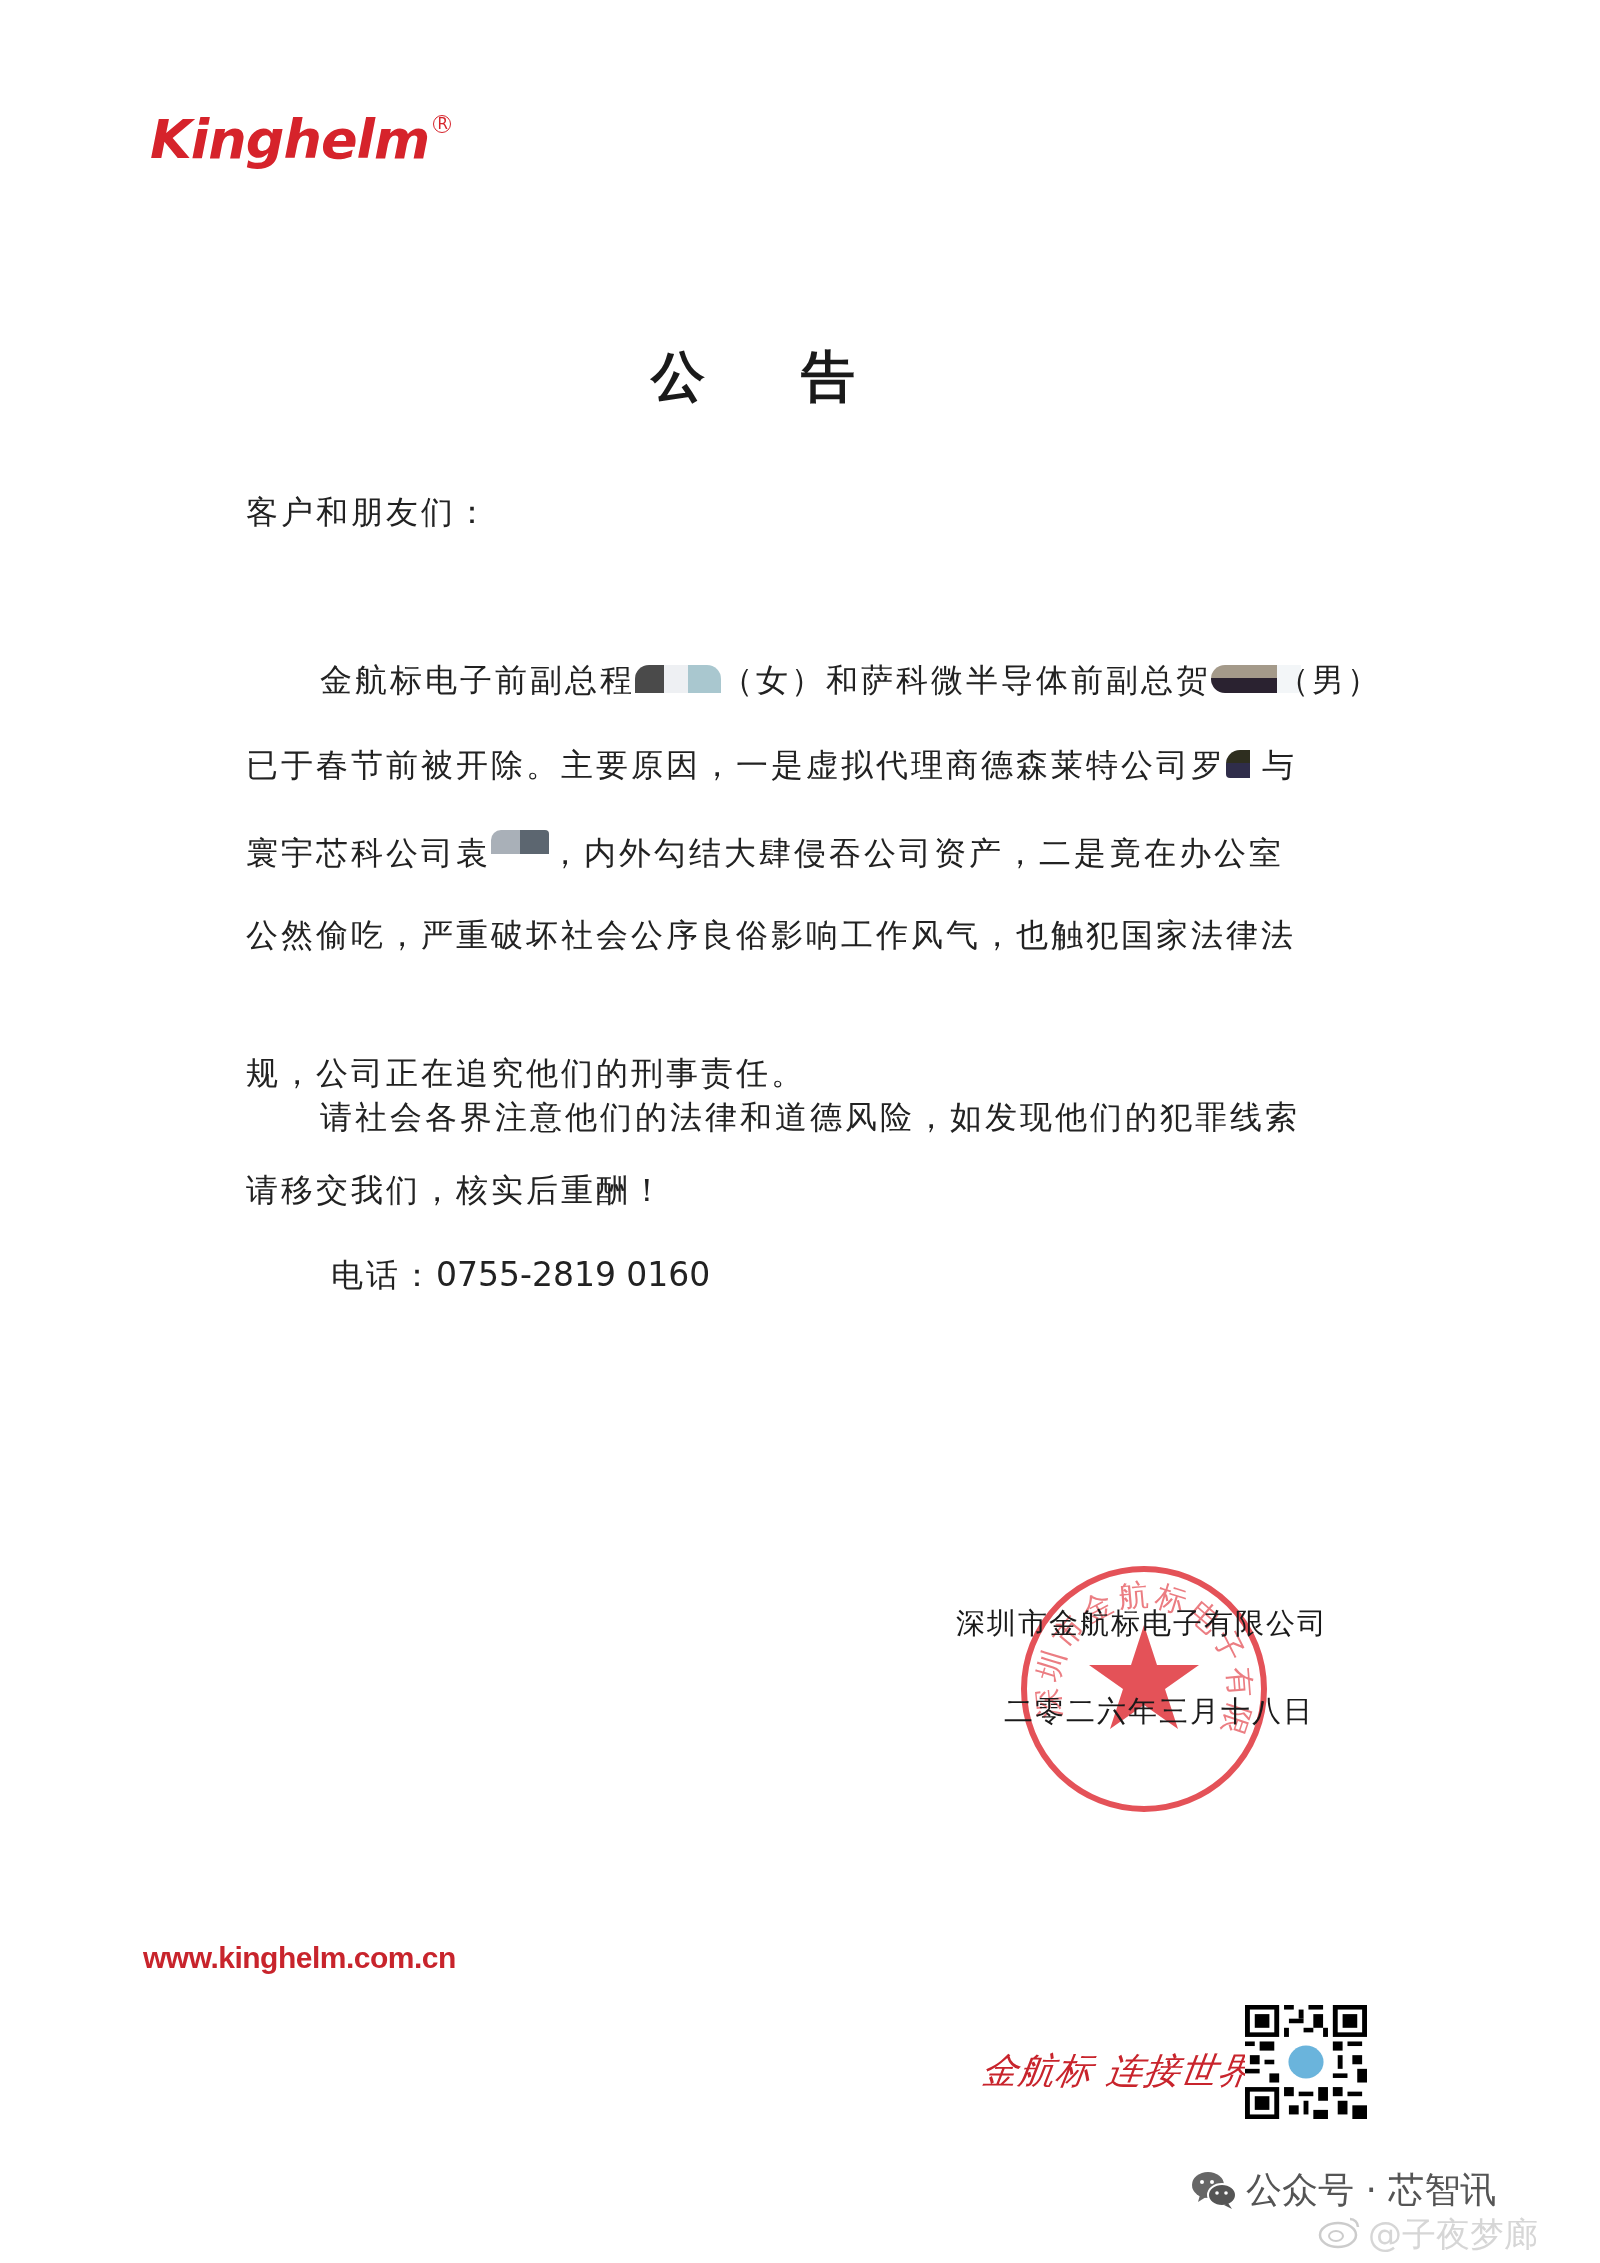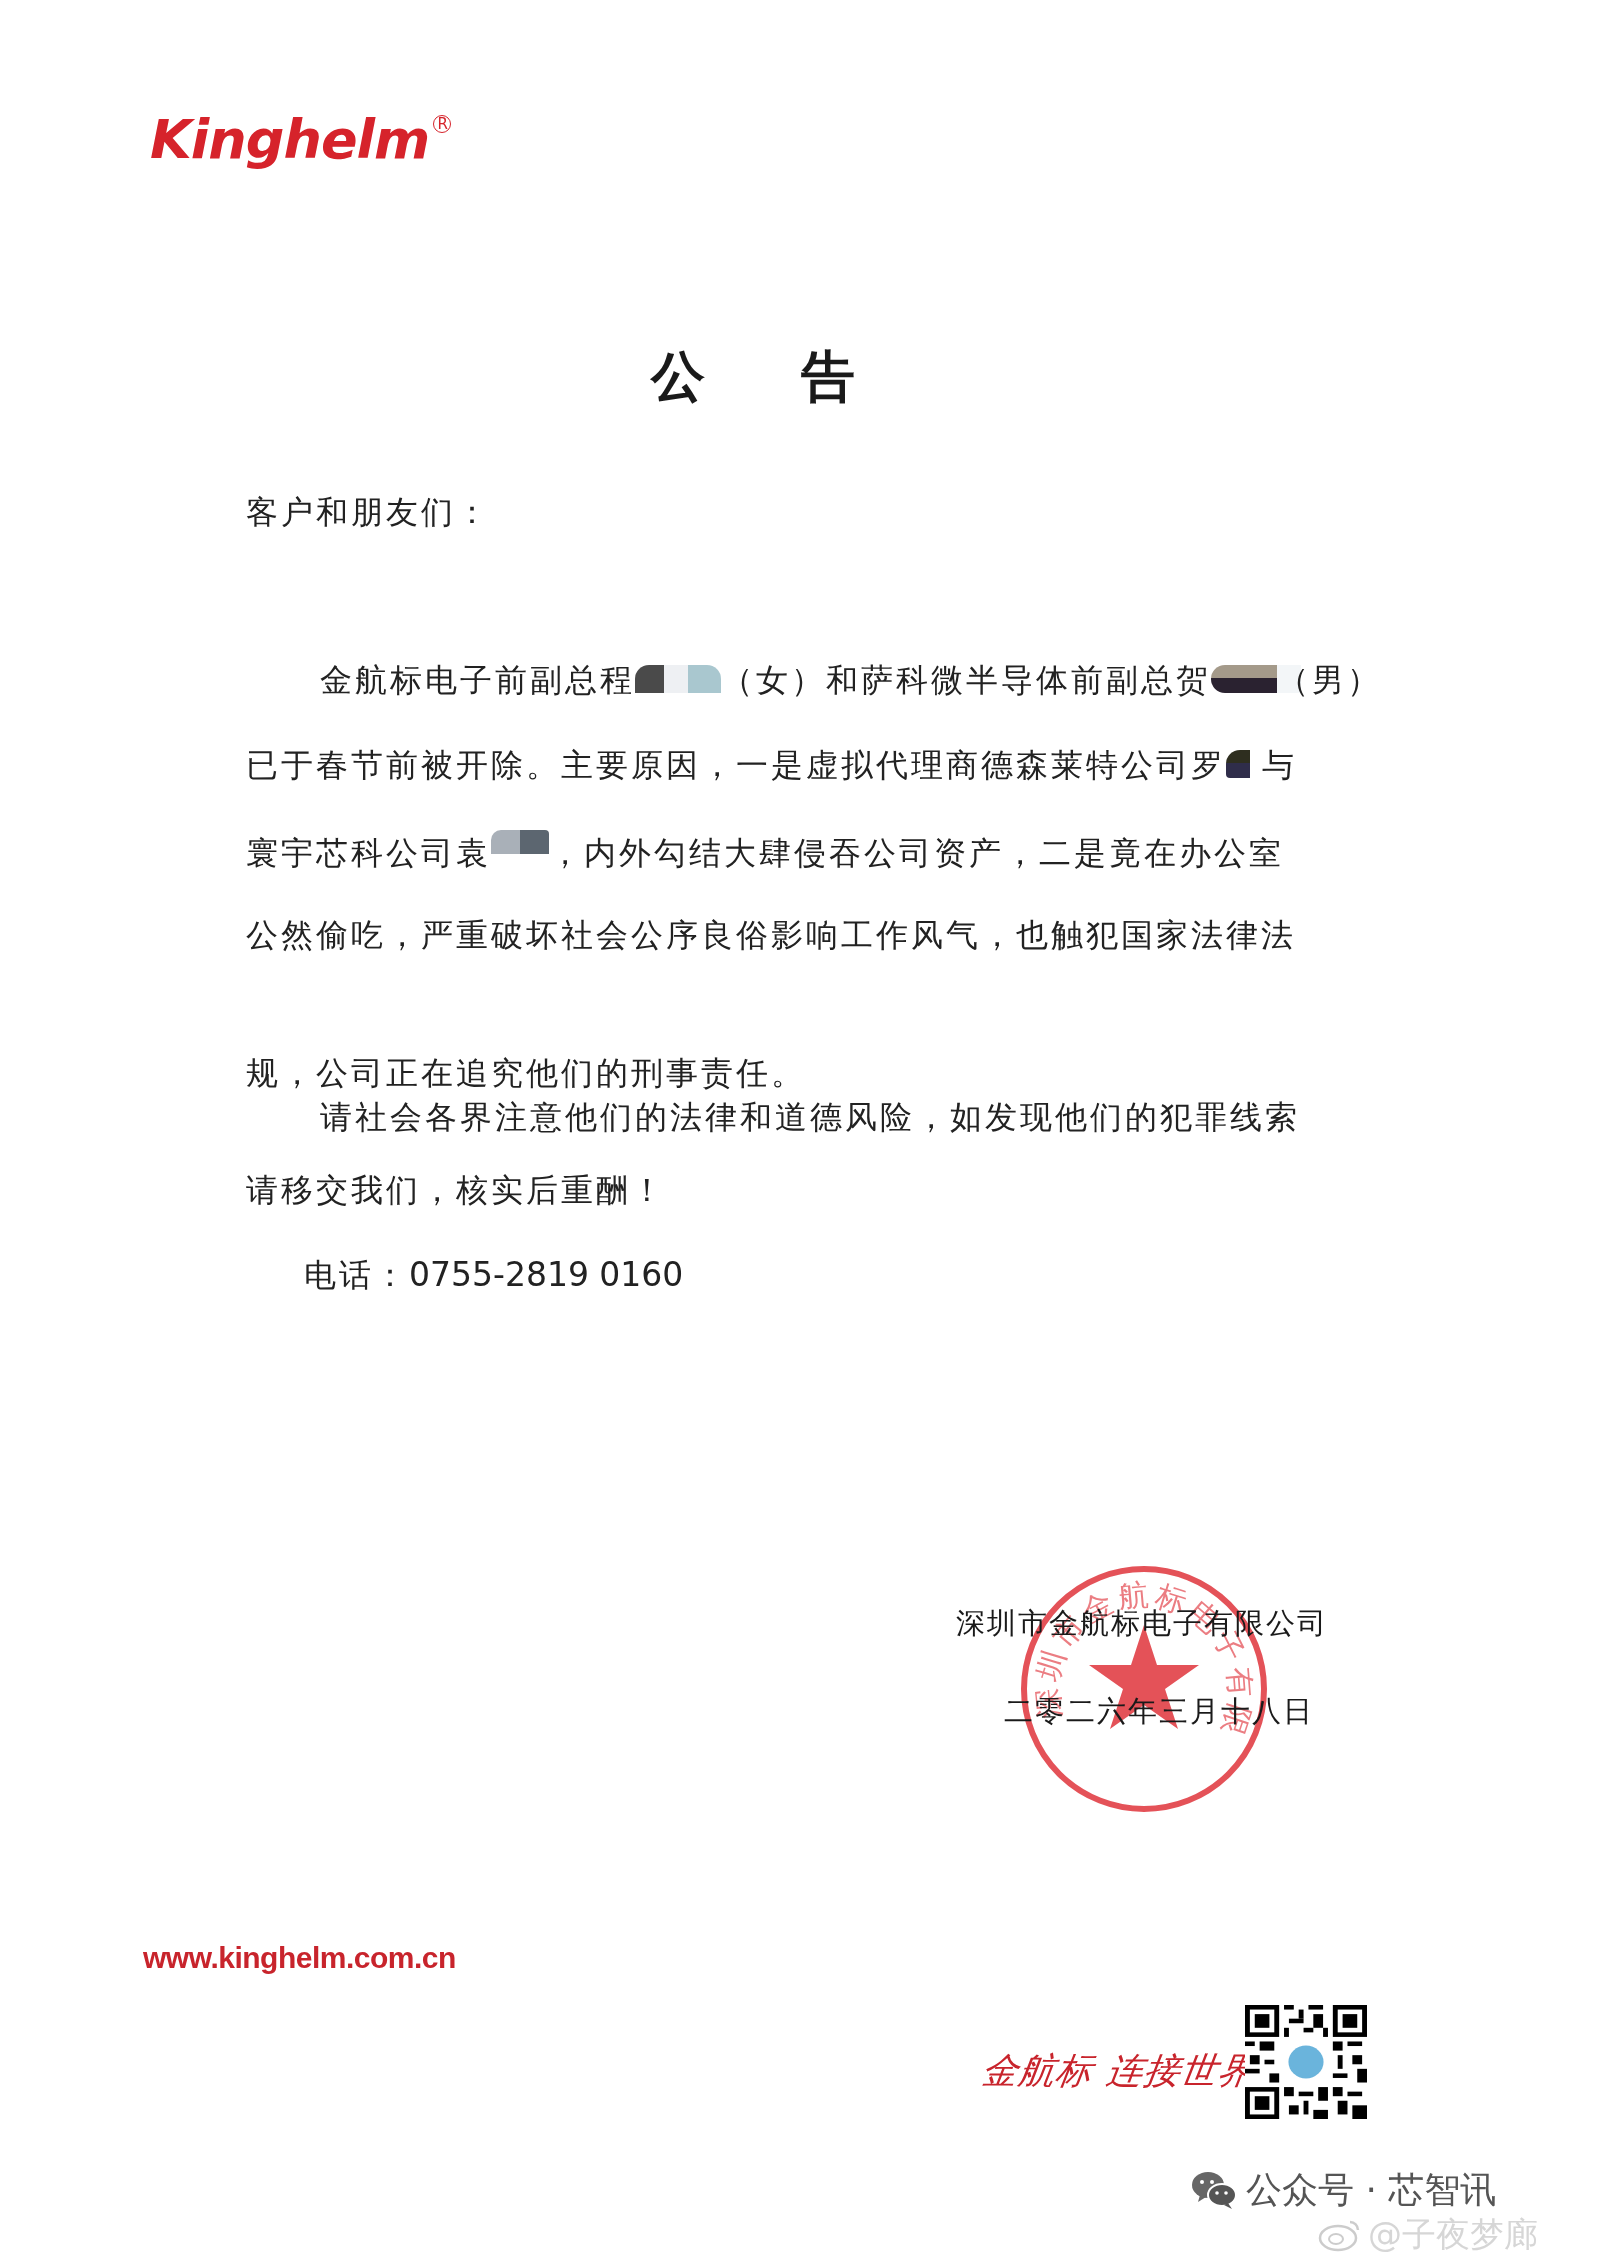--- a/index.html
+++ b/index.html
@@ -24,42 +24,42 @@
   
   .line { font-size: 32px; line-height: 40px; white-space: nowrap; letter-spacing: 3px; color: #222; }
   .greet { left: 246px; top: 492px; }
   .l1 { left: 320px; top: 660px; }
   .l2 { left: 246px; top: 745px; text-align: center; }
   .l3 { left: 246px; top: 830px; }
   .l4 { left: 246px; top: 915px; }
   .l5 { left: 246px; top: 1053px; }
   .l6 { left: 320px; top: 1085px; margin-top: 12px; }
   .l7 { left: 246px; top: 1170px; }
-  .l8 { left: 304px; top: 1255px; text-align: right; }
+  .l8 { left: 331px; top: 1255px; text-align: right; }
   .phone-num { font-family: "DejaVu Sans", "Liberation Sans", sans-serif; letter-spacing: 0; font-size: 33px; }
 
   .redact { display: inline-block; height: 28px; vertical-align: -2px; }
 
   
   .company { left: 956px; top: 1604px; font-size: 29px; line-height: 38px; letter-spacing: 2px; z-index: 2; }
   .date { left: 1004px; top: 1692px; font-size: 29px; line-height: 38px; letter-spacing: 2px; z-index: 2; }
   .stamp { left: 1018px; top: 1563px; width: 252px; height: 252px; z-index: 1; opacity: 0.85; }
 
   
   .url { left: 143px; top: 1942px; font-family: Liberation Sans, sans-serif; font-weight: bold;
          font-size: 30px; letter-spacing: -0.5px; line-height: 32px; }
   .slogan { left: 982px; top: 2046px; font-family: "DejaVu Serif", "Liberation Serif", serif; font-style: italic;
             font-size: 36px; line-height: 50px; letter-spacing: 1px; transform: skewX(-8deg); white-space: nowrap; }
   .slogan .sp { display: inline-block; width: 14px; }
   .qr { left: 1245px; top: 2005px; width: 122px; height: 114px; }
 
   .wm { left: 1190px; top: 2168px; font-family: "DejaVu Sans", "Liberation Sans", sans-serif; font-size: 36px;
         color: #555; line-height: 44px; white-space: nowrap; display: flex; align-items: flex-start; gap: 8px; }
   .wm-weibo { left: 1318px; top: 2213px; font-family: "DejaVu Sans", "Liberation Sans", sans-serif; font-size: 34px;
-              color: rgba(180,180,180,0.55); line-height: 42px; white-space: nowrap; display: flex; align-items: center; gap: 6px; }
+              color: rgba(180,180,180,0.55); line-height: 42px; white-space: nowrap; display: flex; align-items: flex-start; gap: 6px; }
 </style>
 </head>
 <body>
 
 <div class="abs logo" style="color:#d6232b;margin-top:29px;">
   <span>Kinghelm</span><span class="reg">R</span>
 </div>
 
 <div class="abs title">
   <span>公</span><span class="gap"></span><span>告</span>

